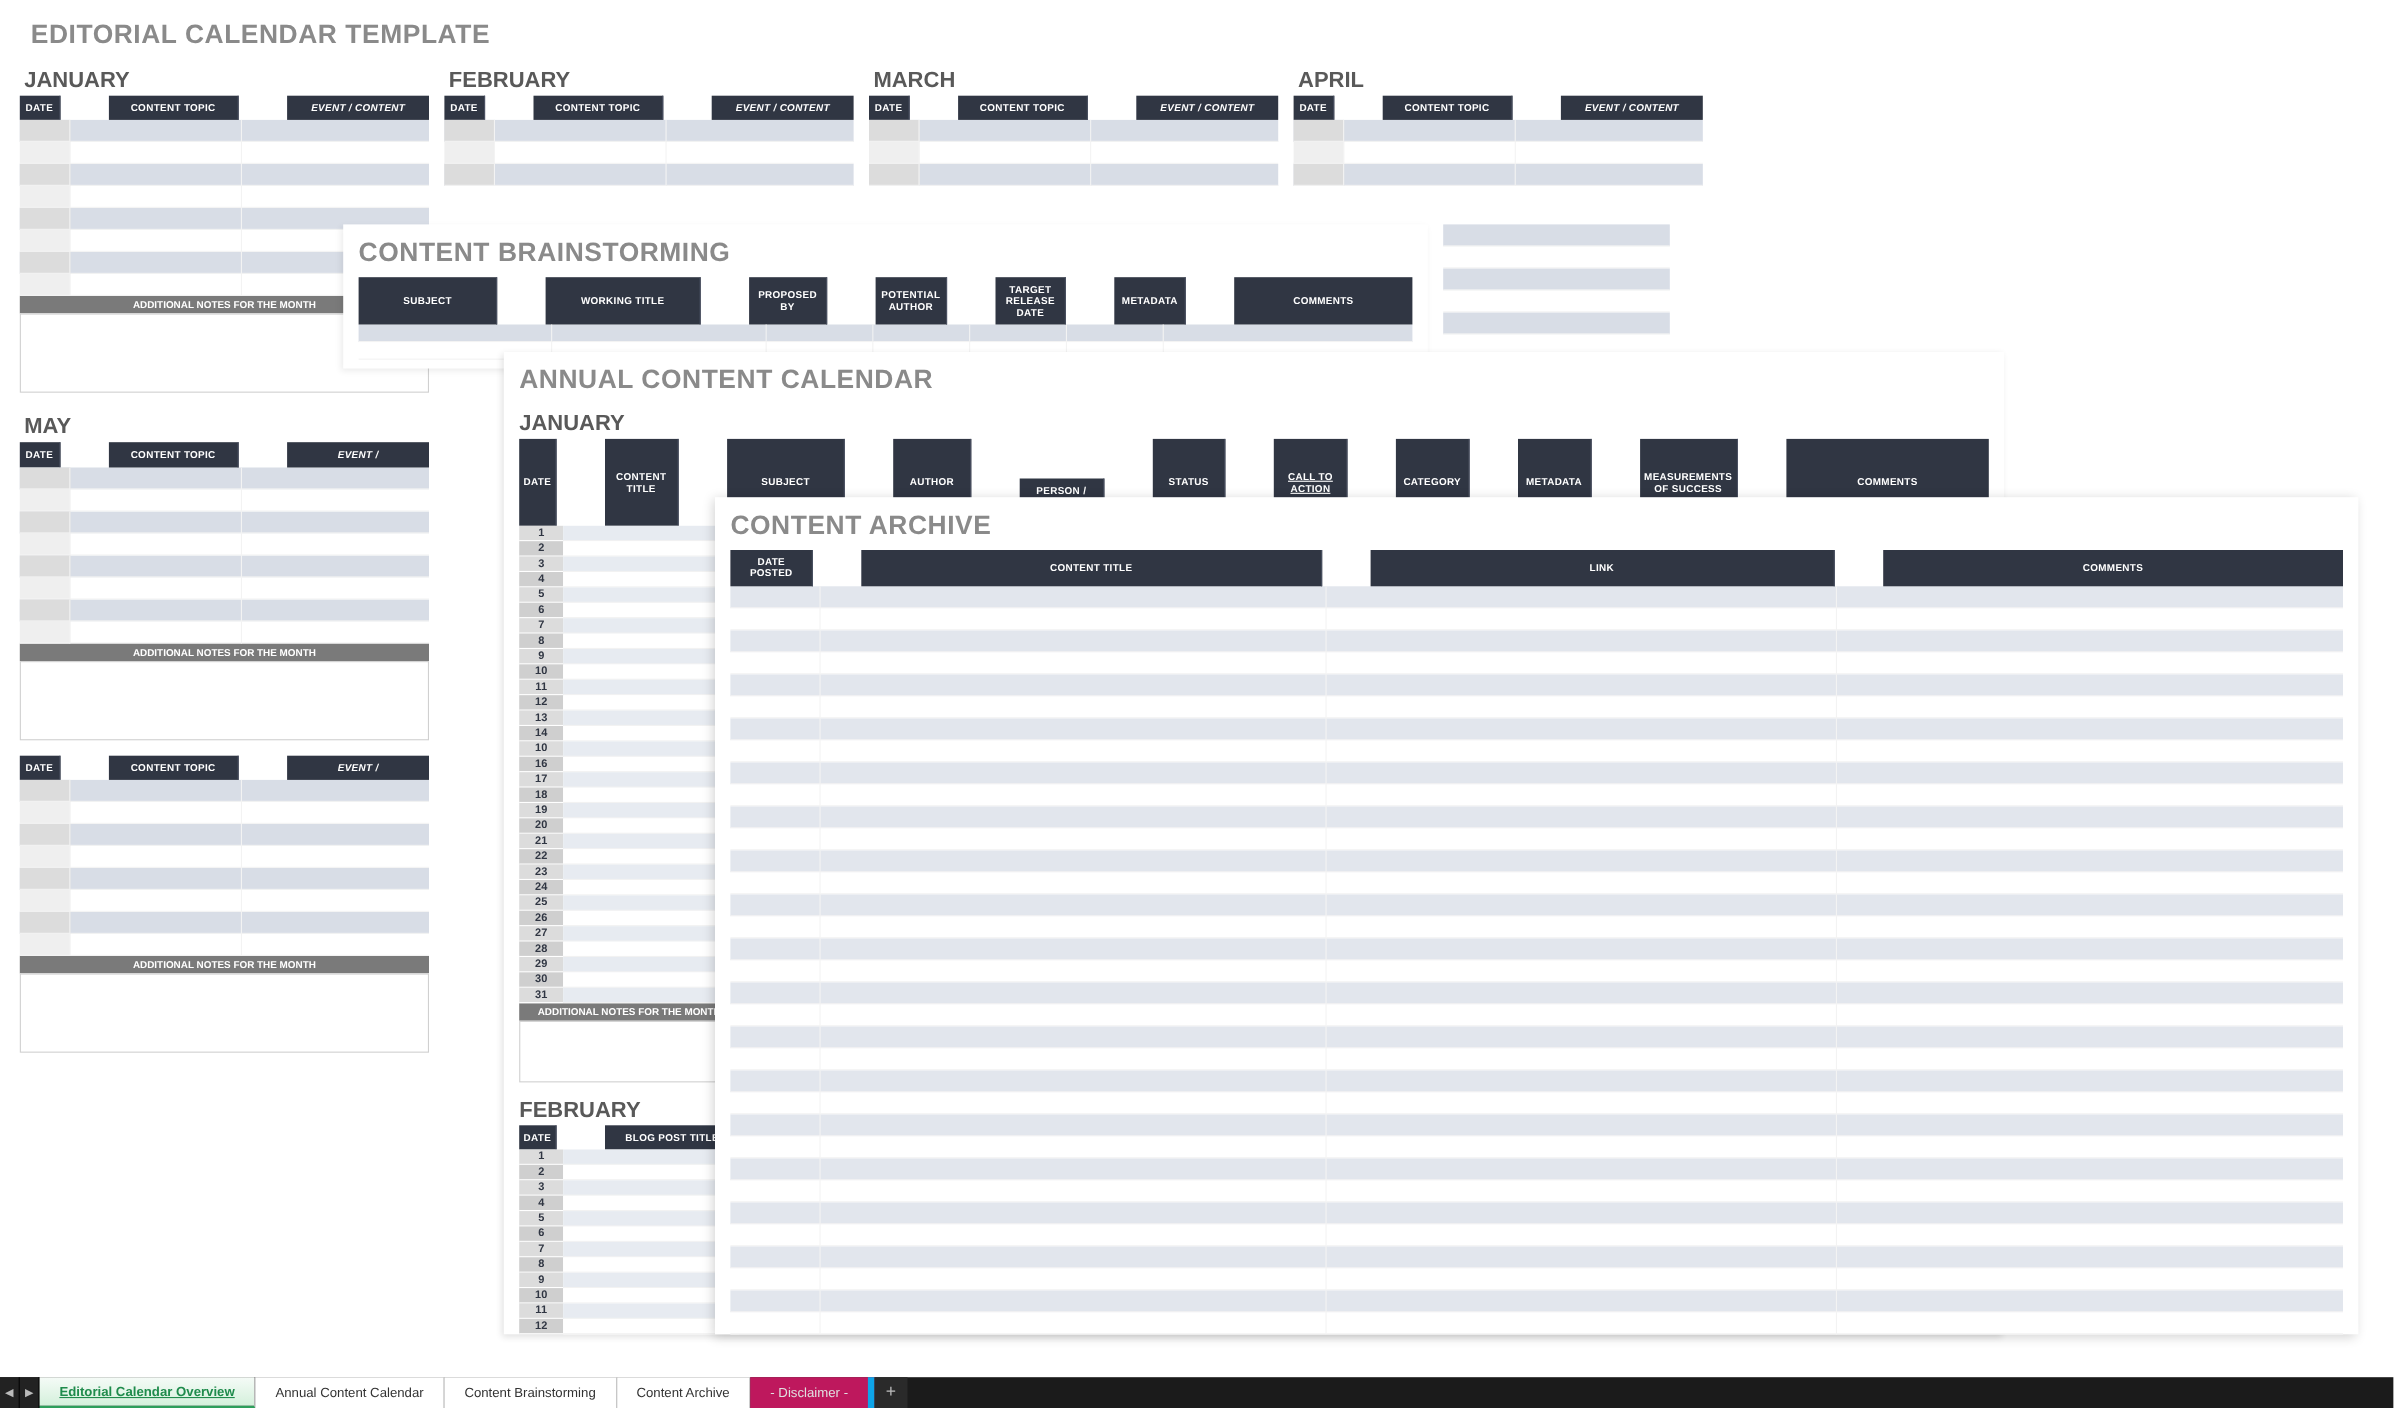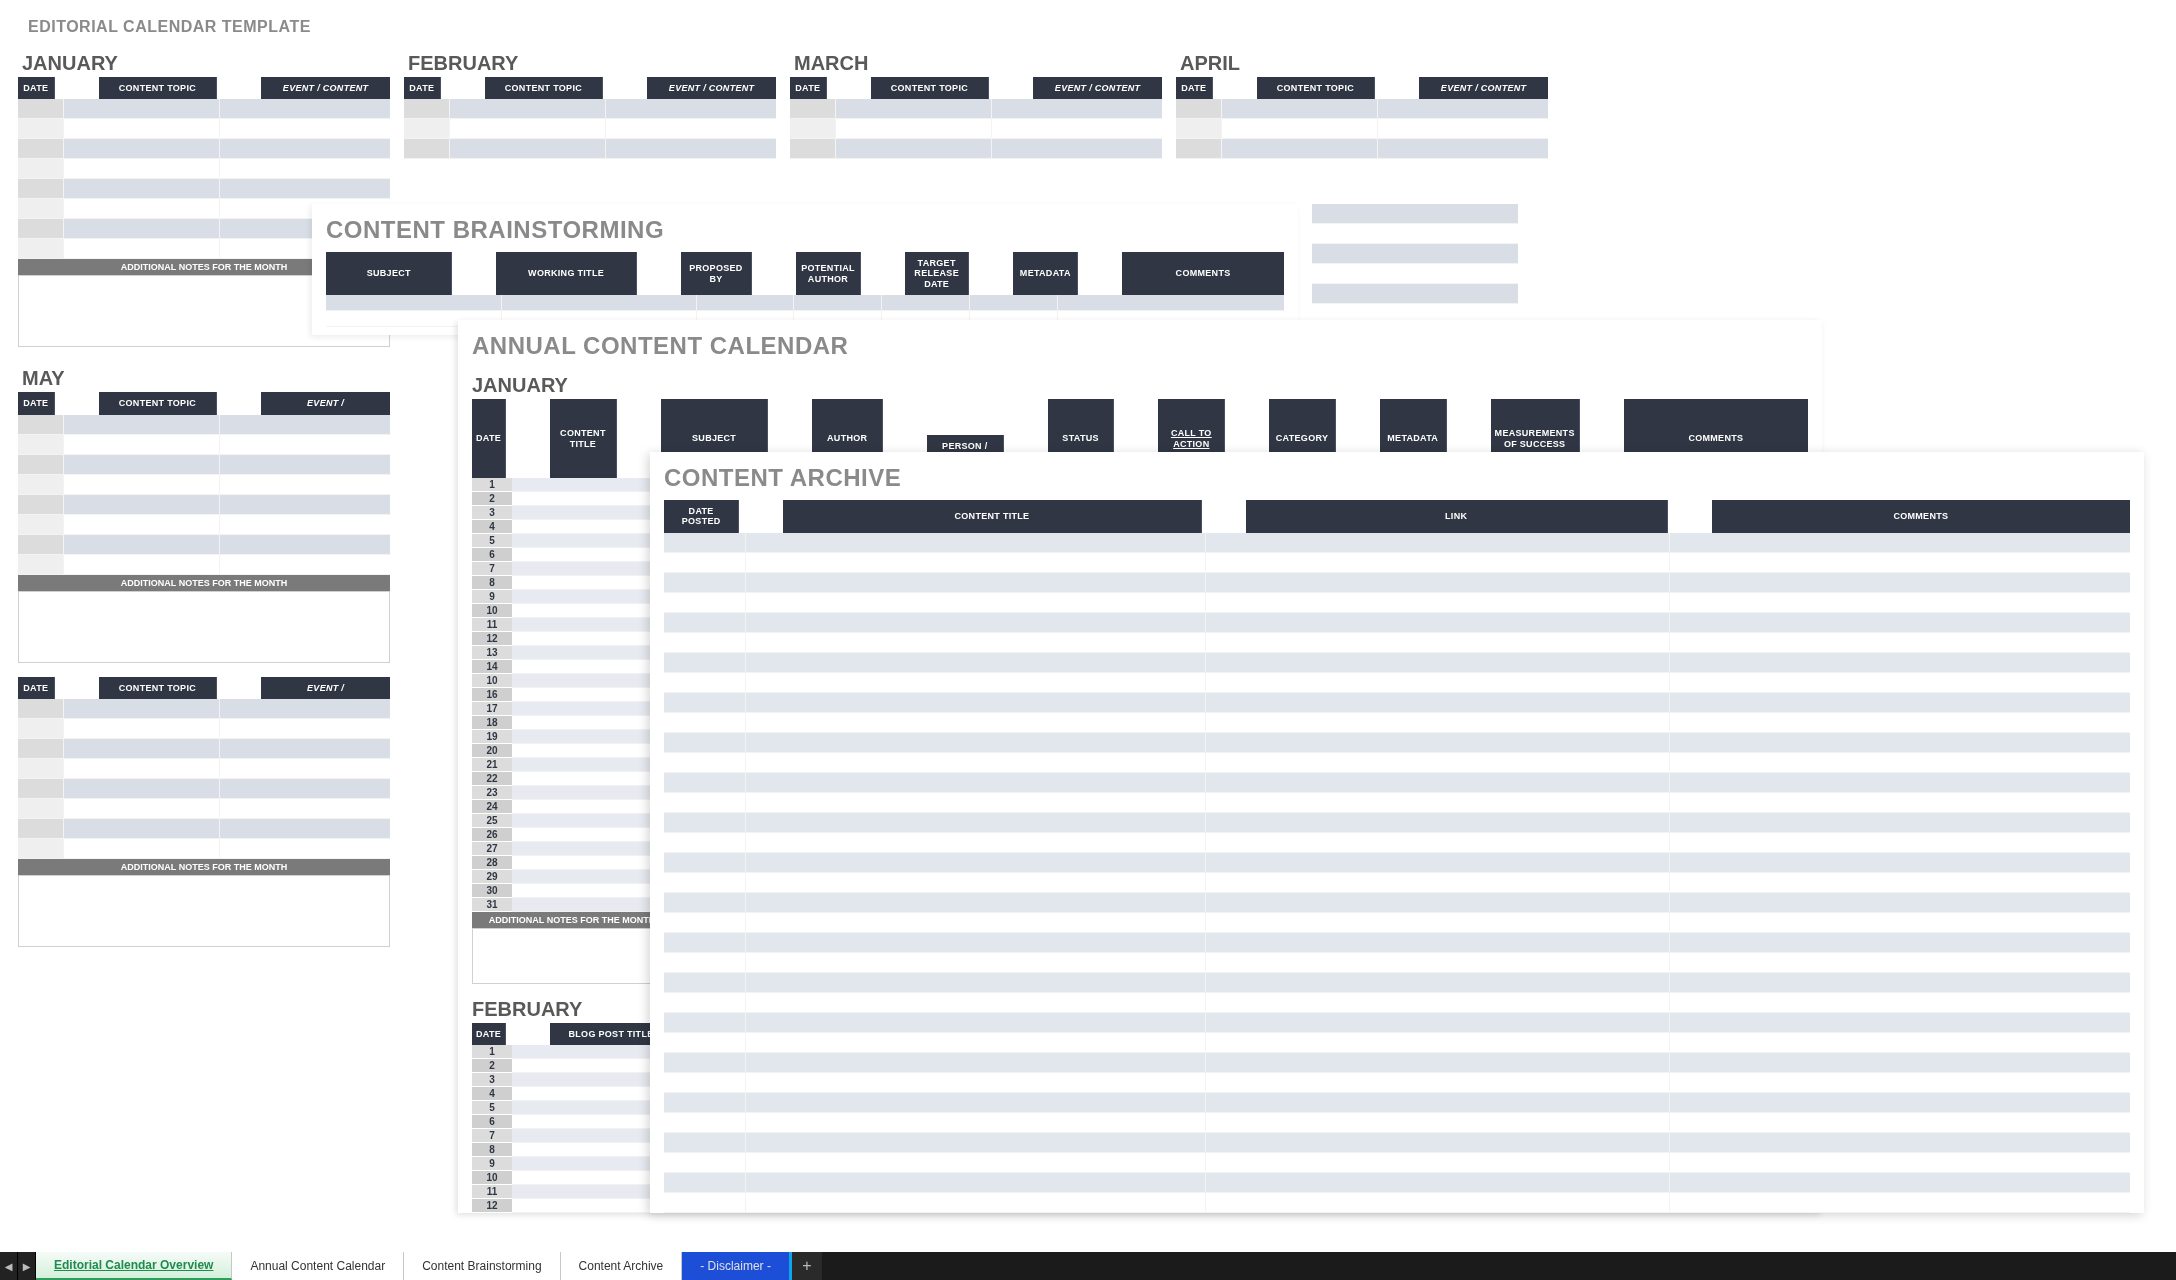--- a/index.html
+++ b/index.html
@@ -13,21 +13,21 @@
     font-size: 10px;
   }
 
   
   .panel {
     position: absolute;
     background: #fff;
     border: 0;
   }
   .page-title {
-    font-size: 16px;
+    font-size: 24px;
     font-weight: 700;
     letter-spacing: .5px;
     color: #8a8a8a;
     padding: 18px 0 10px 18px;
   }
   .section-title {
     font-size: 24px;
     font-weight: 700;
     letter-spacing: .5px;
     color: #8a8a8a;
@@ -157,21 +157,21 @@
   .tab {
     padding:0 18px; display:flex; align-items:center;
     background:#fff; color:#333; border-right:1px solid #c7c7c7;
     cursor:pointer;
   }
   .tab.active {
     background:linear-gradient(#f5fbf7,#d4f0db);
     color:#1f8b4c; font-weight:600;
     border-bottom:2px solid #2e9e5b; text-decoration:underline;
   }
-  .tab.dark { background:#1d4ed8; color:#e0e0e0; border-right:3px solid #0ea5e9;}
+  .tab.dark { background:#be185d; color:#e0e0e0; border-right:6px solid #0ea5e9;}
   .tab-add {
     width:30px; display:flex; align-items:center; justify-content:center;
     background:#2a2a2a; color:#bbb; cursor:pointer; font-size:16px;
   }
 </style>
 </head>
 <body>
 
 <div id="editorial" class="panel">
   <div class="page-title">EDITORIAL CALENDAR TEMPLATE</div>

